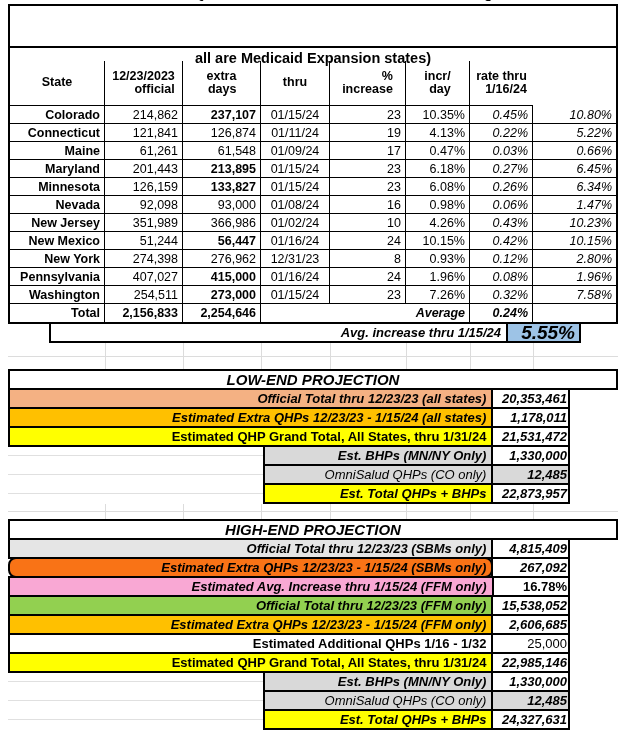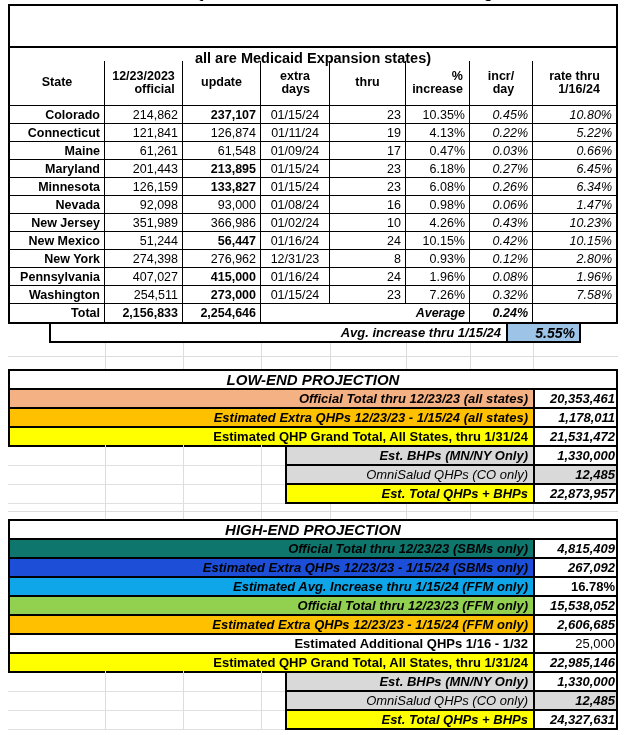--- a/index.html
+++ b/index.html
@@ -22,37 +22,37 @@
   .totrow .c{border-bottom:none;font-weight:bold;}
   .span3{grid-column:span 3;}
 
   
   .avgrow{display:flex;width:532px;margin-top:-2px;padding-left:41px;}
   .avglabel{box-sizing:border-box;width:527px;height:21px;border:2px solid #000;background:#fff;
             display:flex;align-items:center;justify-content:flex-end;padding-right:5px;
             font-weight:bold;font-style:italic;font-size:13px;}
   .avgval{box-sizing:border-box;width:85px;height:21px;margin-left:-2px;border:2px solid #000;
           display:flex;align-items:center;justify-content:flex-end;padding-right:4px;
-          font-weight:bold;font-style:italic;font-size:14px;}
+          font-weight:bold;font-style:italic;font-size:19px;}
 
   
   .gap{width:610px;background-repeat:no-repeat;
        background-image:
          linear-gradient(#dcdcdc,#dcdcdc),linear-gradient(#dcdcdc,#dcdcdc),linear-gradient(#dcdcdc,#dcdcdc),
          linear-gradient(#dcdcdc,#dcdcdc),linear-gradient(#dcdcdc,#dcdcdc),linear-gradient(#dcdcdc,#dcdcdc),
          linear-gradient(#dcdcdc,#dcdcdc),linear-gradient(#dcdcdc,#dcdcdc);
        background-size:1px 100%,1px 100%,1px 100%,1px 100%,1px 100%,1px 100%,1px 100%,100% 1px;}
   .gap1{height:26px;background-position:97px 0,175px 0,253px 0,322px 0,398px 0,462px 0,525px 0,0 13px;}
   .gap2{height:15px;background-position:97px 0,175px 0,253px 0,322px 0,398px 0,462px 0,525px 0,0 7px;}
 
   
   .sechdr{box-sizing:border-box;width:610px;height:21px;border:2px solid #000;background:#fff;
           display:flex;align-items:center;justify-content:center;
           font-weight:bold;font-style:italic;font-size:15px;}
-  .brow{display:flex;width:616px;margin-top:-2px;}
+  .brow{display:flex;width:562px;margin-top:-2px;align-items:center;}
   .bl{box-sizing:border-box;height:21px;border:2px solid #000;
       display:flex;align-items:center;justify-content:flex-end;padding-right:5px;
       font-size:13px;font-weight:bold;font-style:italic;}
   .bl.full{width:527px;}
   .bl.short{width:250px;}
   .bfill{box-sizing:border-box;width:277px;border-bottom:1px solid #e0e0e0;background-repeat:no-repeat;
          background-image:linear-gradient(#dcdcdc,#dcdcdc),linear-gradient(#dcdcdc,#dcdcdc),linear-gradient(#dcdcdc,#dcdcdc);
          background-size:1px 100%,1px 100%,1px 100%;background-position:97px 0,175px 0,253px 0;}
   .bv{box-sizing:border-box;width:85px;height:21px;margin-left:-2px;border:2px solid #000;background:#fff;
       display:flex;align-items:center;justify-content:flex-end;padding-right:1px;
@@ -67,21 +67,20 @@
 
   <div class="maintbl">
     <div class="title">
       <div>Post-12/23 QHP Enrollment in 11 State-Based Exchanges</div>
       <div>all are Medicaid Expansion states)</div>
     </div>
     <div class="grid" id="header-row">
         <div class="c hc">State</div>
         <div class="c hc">12/23/2023
 official</div>
-        <div class="c hc">update</div>
         <div class="c hc">extra
 days</div>
         <div class="c hc">thru</div>
         <div class="c hc">%
 increase</div>
         <div class="c hc">incr/
 day</div>
         <div class="c hc last">rate thru
 1/16/24</div>
       </div>
@@ -245,29 +244,29 @@
         <div class="bl short" style="background: rgb(255, 255, 0);">Est. Total QHPs + BHPs</div>
         <div class="bv">22,873,957</div>
       </div>
     </div>
 
   <div class="gap gap2"></div>
 
   <div id="high-end">
       <div class="sechdr">HIGH-END PROJECTION</div>
       <div class="brow">
-        <div class="bl full" style="background: #0f766e;">Official Total thru 12/23/23 (SBMs only)</div>
+        <div class="bl full" style="background: #e5e5e5;">Official Total thru 12/23/23 (SBMs only)</div>
         <div class="bv">4,815,409</div>
       </div>
       <div class="brow">
-        <div class="bl full" style="background: #1d4ed8;">Estimated Extra QHPs 12/23/23 - 1/15/24 (SBMs only)</div>
+        <div class="bl full" style="background: #f97316; border-radius: 8px;">Estimated Extra QHPs 12/23/23 - 1/15/24 (SBMs only)</div>
         <div class="bv">267,092</div>
       </div>
       <div class="brow">
-        <div class="bl full" style="background: #0ea5e9; padding-left: 8px;">Estimated Avg. Increase thru 1/15/24 (FFM only)</div>
+        <div class="bl full" style="background: #f9a8d4; padding-left: 8px;">Estimated Avg. Increase thru 1/15/24 (FFM only)</div>
         <div class="bv upright">16.78%</div>
       </div>
       <div class="brow">
         <div class="bl full" style="background: rgb(146, 208, 80);">Official Total thru 12/23/23 (FFM only)</div>
         <div class="bv">15,538,052</div>
       </div>
       <div class="brow">
         <div class="bl full" style="background: rgb(255, 192, 0);">Estimated Extra QHPs 12/23/23 - 1/15/24 (FFM only)</div>
         <div class="bv">2,606,685</div>
       </div>

